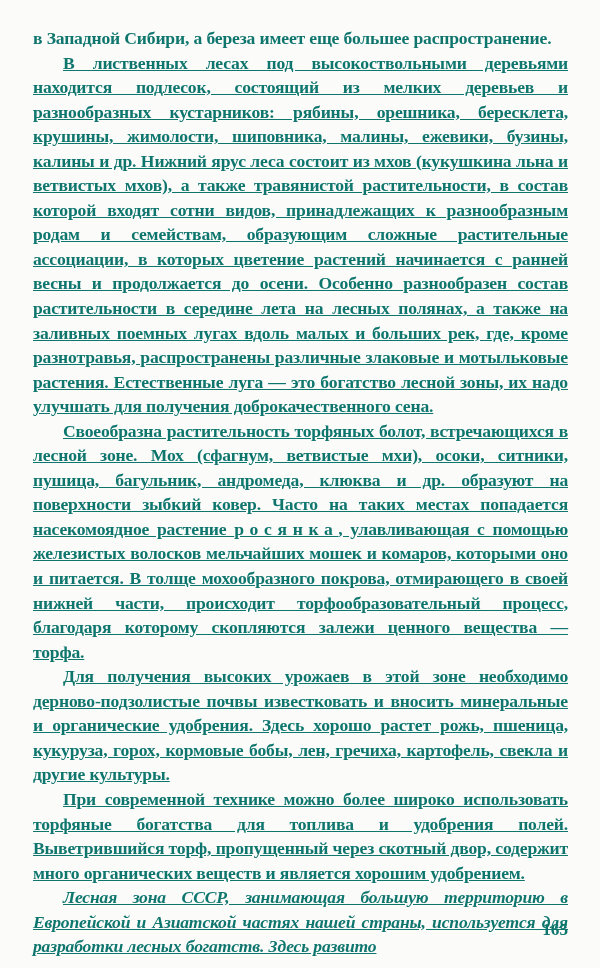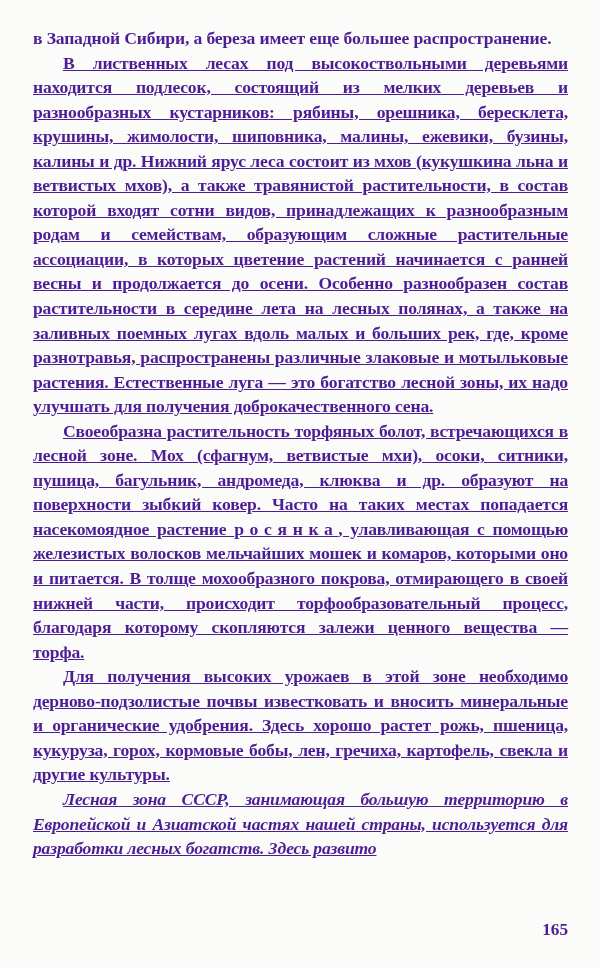--- a/index.html
+++ b/index.html
@@ -7,21 +7,21 @@
     padding: 0;
     background: #ffffff;
   }
   .page {
     position: relative;
     width: 600px;
     height: 968px;
     background: #fbfbfa;
     overflow: hidden;
     font-family: "Liberation Serif", "DejaVu Serif", serif;
-    color: #4c1d95;
+    color: #0f766e;
   }
   .column {
     position: absolute;
     left: 33px;
     top: 26px;
     width: 535px;
   }
   p.para {
     margin: 0;
     text-align: justify;
@@ -71,20 +71,21 @@
   <div class="column">
 
     <p class="para nostretch">в Западной Сибири, а береза имеет еще большее распространение.</p>
 
     <p class="para indent nostretch">В лиственных лесах под высокоствольными деревьями находится подлесок, состоящий из мелких деревьев и разнообразных кустарников: рябины, орешника, бересклета, крушины, жимолости, шиповника, малины, ежевики, бузины, калины и др. Нижний ярус леса состоит из мхов (кукушкина льна и ветвистых мхов), а также травянистой растительности, в состав которой входят сотни видов, принадлежащих к разнообразным родам и семействам, образующим сложные растительные ассоциации, в которых цветение растений начинается с ранней весны и продолжается до осени. Особенно разнообразен состав растительности в середине лета на лесных полянах, а также на заливных поемных лугах вдоль малых и больших рек, где, кроме разнотравья, распространены различные злаковые и мотыльковые растения. Естественные луга — это богатство лесной зоны, их надо улучшать для получения доброкачественного сена.</p>
 
     <p class="para indent nostretch"><span>Своеобразна растительность торфяных болот, встречающихся в лесной зоне. Мох (сфагнум, ветвистые мхи), осоки, ситники, пушица, багульник, андромеда, клюква и др. образуют на поверхности зыбкий ковер. Часто на таких местах попадается насекомоядное растение </span><span class="spaced">росянка</span><span>, улавливающая с помощью железистых волосков мельчайших мошек и комаров, которыми оно и питается. В толще мохообразного покрова, отмирающего в своей нижней части, происходит торфообразовательный процесс, благодаря которому скопляются залежи ценного вещества — торфа.</span></p>
 
     <p class="para indent nostretch">Для получения высоких урожаев в этой зоне  необходимо дерново-подзолистые почвы известковать и вносить минеральные и органические удобрения. Здесь хорошо растет рожь, пшеница, кукуруза, горох, кормовые бобы, лен, гречиха, картофель, свекла и другие культуры.</p>
 
+    <p class="para indent nostretch">При современной технике можно более широко использовать торфяные богатства для топлива и удобрения полей. Выветрившийся торф, пропущенный через скотный двор, содержит много органических веществ и является хорошим удобрением.</p>
 
     <p class="para indent italic nostretch">Лесная зона СССР, занимающая большую территорию в Европейской и Азиатской частях нашей страны, используется для разработки лесных богатств. Здесь развито</p>
 
   </div>
 
   <div class="folio">165</div>
 
 </div>
 
 </body></html>

